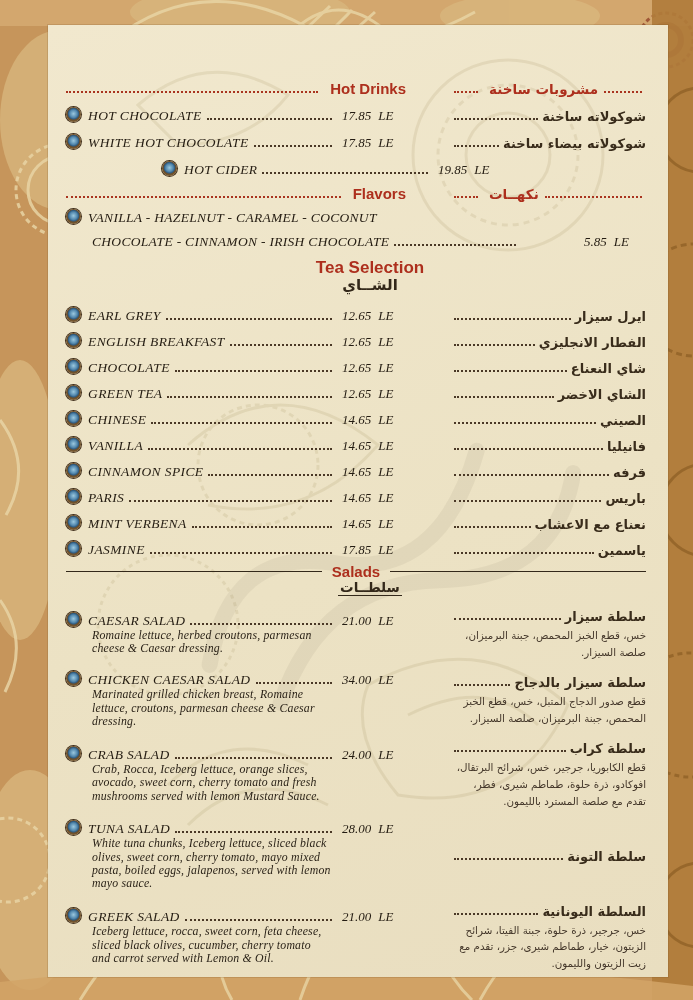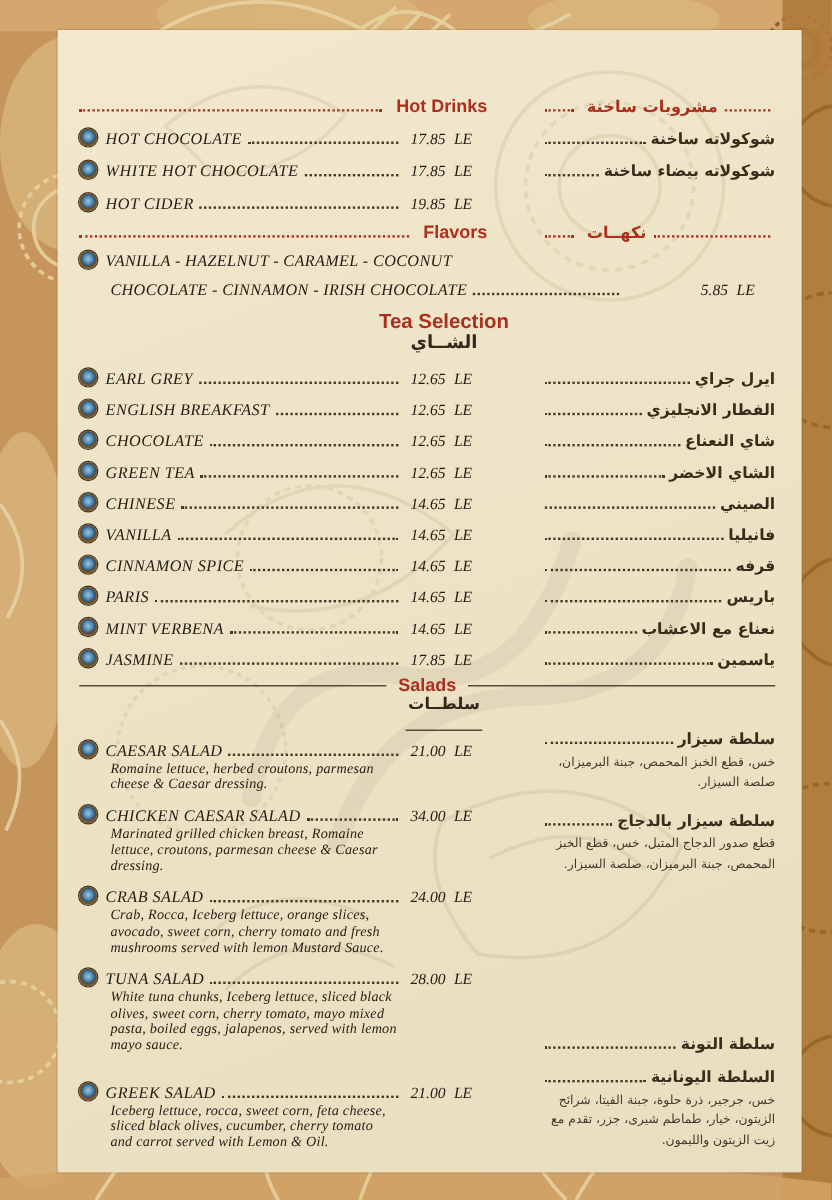--- a/index.html
+++ b/index.html
@@ -7,21 +7,21 @@
   .page{position:relative;width:693px;height:1000px;overflow:hidden;font-family:"Liberation Serif",serif;}
   .bg{position:absolute;left:0;top:0;}
   .sheet{position:absolute;left:48px;top:25px;width:620px;height:952px;box-sizing:border-box;
          background:linear-gradient(160deg,#f1e8ce 0%,#ece2c4 55%,#e9dec0 100%);
          padding:52px 22px 0 18px;box-shadow:0 0 0 1px rgba(110,80,35,.18);}
   .sheet-deco{position:absolute;left:0;top:0;pointer-events:none;}
   .content{position:relative;}
 
   
   .row{display:flex;align-items:flex-end;height:27px;}
-  #hot-items .row{height:27px;}
+  #hot-items .row{height:27px;justify-content:center;}
   #tea-items .row{height:26px;}
   .trow{display:flex;align-items:flex-end;height:20px;}
   .en{width:340px;display:flex;align-items:flex-end;min-width:0;}
   .sal-en .en{width:100%;}
   .gap{width:48px;flex:none;}
   .ar{flex:1;display:flex;align-items:flex-end;min-width:0;}
   .sal-ar .ar{width:100%;}
 
   .badge{width:15px;height:15px;border-radius:50%;flex:none;margin:0 7px 2px 0;
     background:radial-gradient(circle at 50% 45%,#9cc8de 0%,#5288ae 34%,#2f5a7e 48%,#6b4e2a 56%,#7b5c33 74%,#46331d 100%);
@@ -49,24 +49,24 @@
   .pr2 .cur{margin-left:7px;}
 
   .center-hdr{text-align:center;transform:translateX(14px);margin:8px 0 4px;}
   .tea-title{font:600 17px "Liberation Sans",sans-serif;color:#ad2f1d;line-height:19px;}
   .tea-ar{font:700 15px "DejaVu Sans",sans-serif;color:#33281a;line-height:17px;direction:rtl;}
 
   .div-row{display:flex;align-items:center;margin-top:6px;height:14px;}
   .dline{flex:1;border-top:1.6px solid #33281a;}
   .sal-title{font:600 15px "Liberation Sans",sans-serif;color:#ad2f1d;margin:16px 10px;white-space:nowrap;}
   .sal-ar-wrap{text-align:center;transform:translateX(14px);height:18px;}
-  .sal-ar-title{font:700 13.5px "DejaVu Sans",sans-serif;color:#33281a;border-bottom:1.5px solid #33281a;padding:0 2px 13px;direction:rtl;}
+  .sal-ar-title{font:700 13.5px "DejaVu Sans",sans-serif;color:#33281a;border-bottom:1.5px solid #33281a;padding:0 2px 0;direction:rtl;}
 
   
-  .sal{display:flex;margin-top:8px;align-items:flex-end;}
+  .sal{display:flex;margin-top:8px;align-items:center;}
   .sal-en{width:340px;}
   .sal-ar{flex:1;min-width:0;}
   .desc-en{width:240px;margin-left:26px;font:italic 11.8px/1.13 "Liberation Serif",serif;color:#261e14;letter-spacing:.2px;}
   .desc-ar{direction:rtl;text-align:right;font:400 10.3px/1.62 "DejaVu Sans",sans-serif;color:#44372a;margin-top:3px;}
 </style>
 </head>
 <body>
 
 <div class="page">
 
@@ -218,21 +218,21 @@
           <div class="row">
             <div class="en">
               <span class="badge"></span>
               <span class="nm">EARL GREY</span>
               <span class="ldr"></span>
               <span class="pr"><span>12.65</span><span class="cur">LE</span></span>
             </div>
             <div class="gap"></div>
             <div class="ar">
               <span class="ldr"></span>
-              <span class="arnm">ايرل جراي</span>
+              <span class="arnm">ايرل سيزار</span>
             </div>
           </div>
           <div class="row">
             <div class="en">
               <span class="badge"></span>
               <span class="nm">ENGLISH BREAKFAST</span>
               <span class="ldr"></span>
               <span class="pr"><span>12.65</span><span class="cur">LE</span></span>
             </div>
             <div class="gap"></div>
@@ -409,20 +409,29 @@
                 <div class="en">
                   <span class="badge"></span>
                   <span class="nm">CRAB SALAD</span>
                   <span class="ldr"></span>
                   <span class="pr"><span>24.00</span><span class="cur">LE</span></span>
                 </div>
               </div>
               <div class="desc-en">Crab, Rocca, Iceberg lettuce, orange slices, avocado, sweet corn, cherry tomato and fresh mushrooms served with lemon Mustard Sauce.</div>
             </div>
             <div class="gap"></div>
+            <div class="sal-ar">
+              <div class="trow">
+                <div class="ar">
+                  <span class="ldr"></span>
+                  <span class="arnm">سلطة كراب</span>
+                </div>
+              </div>
+              <div class="desc-ar">قطع الكابوريا، جرجير، خس، شرائح البرتقال، افوكادو، ذرة حلوة، طماطم شيرى، فطر، تقدم مع صلصة المسترد بالليمون.</div>
+            </div>
           </div>
           <div class="sal">
             <div class="sal-en">
               <div class="trow">
                 <div class="en">
                   <span class="badge"></span>
                   <span class="nm">TUNA SALAD</span>
                   <span class="ldr"></span>
                   <span class="pr"><span>28.00</span><span class="cur">LE</span></span>
                 </div>

